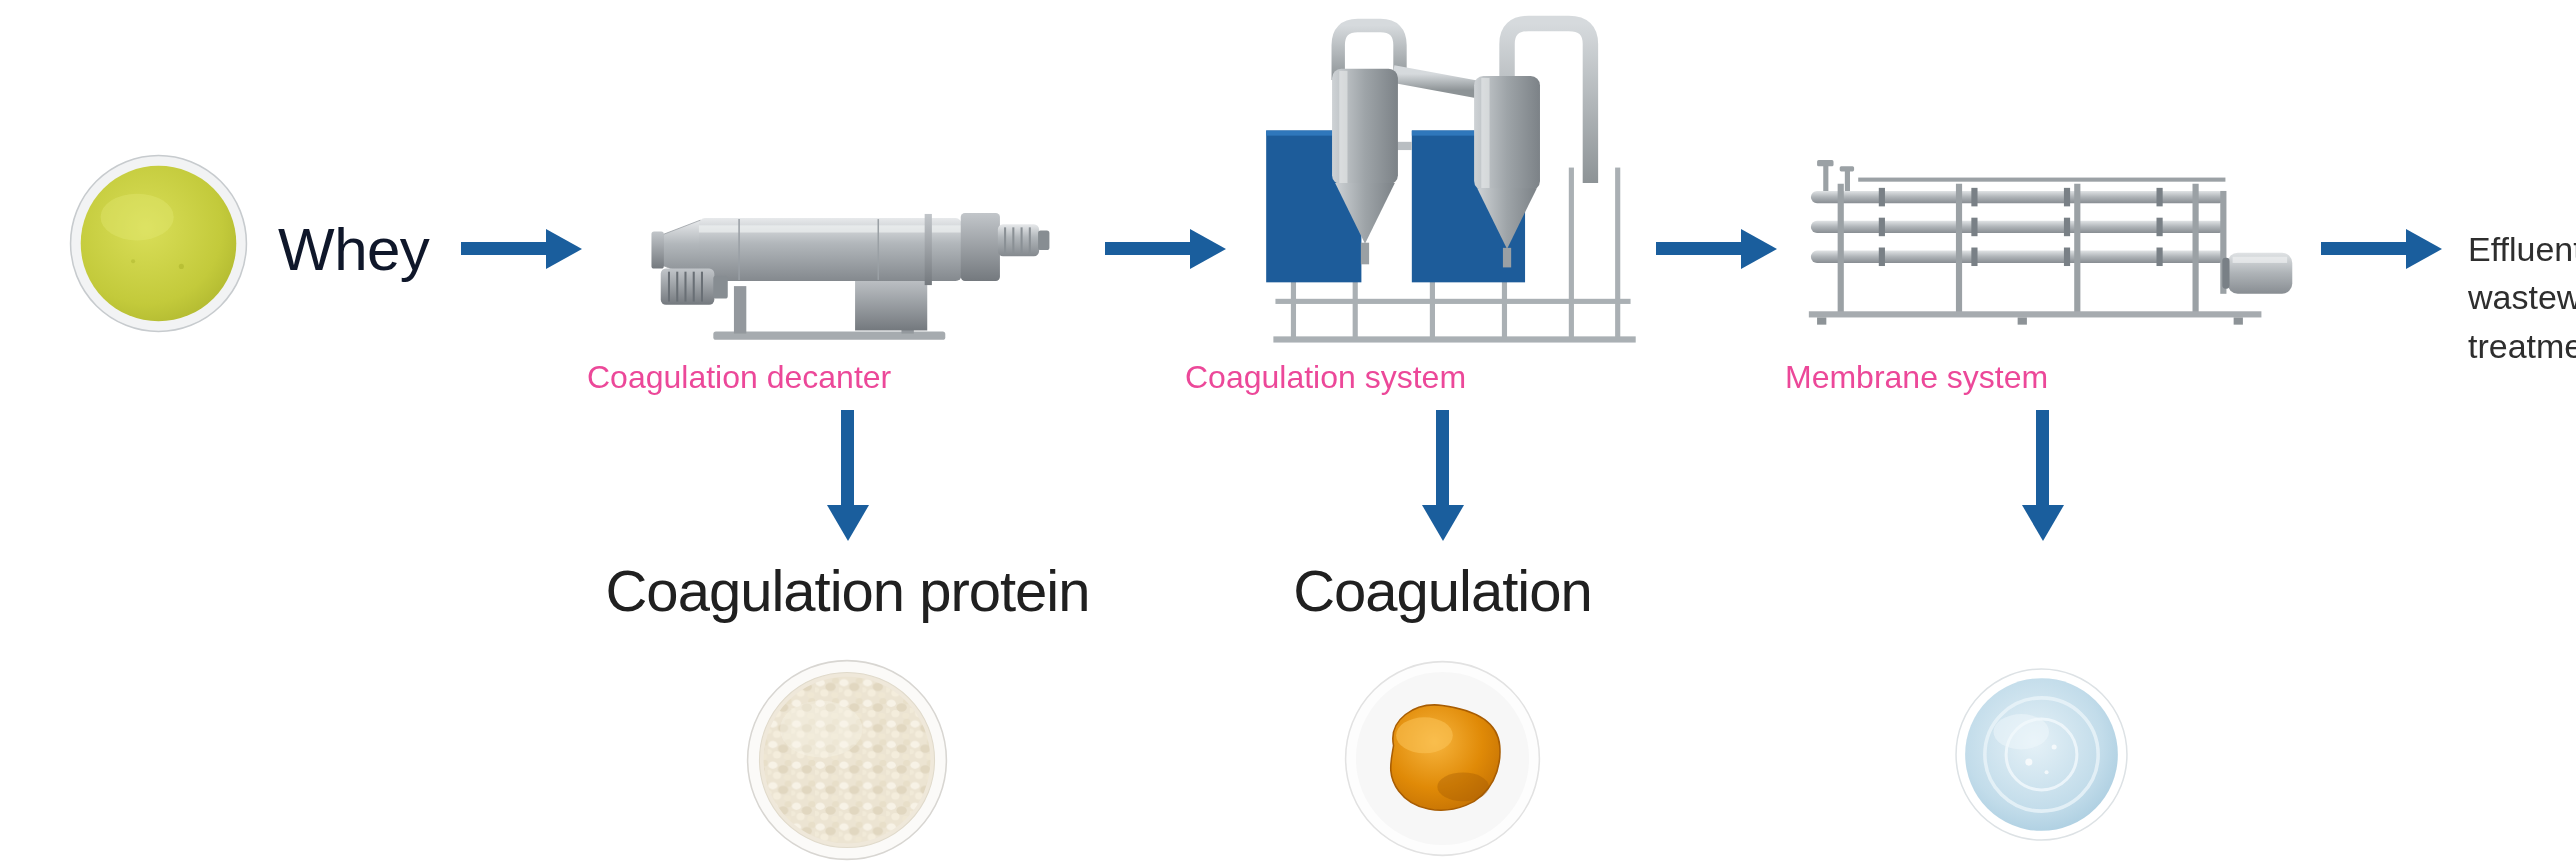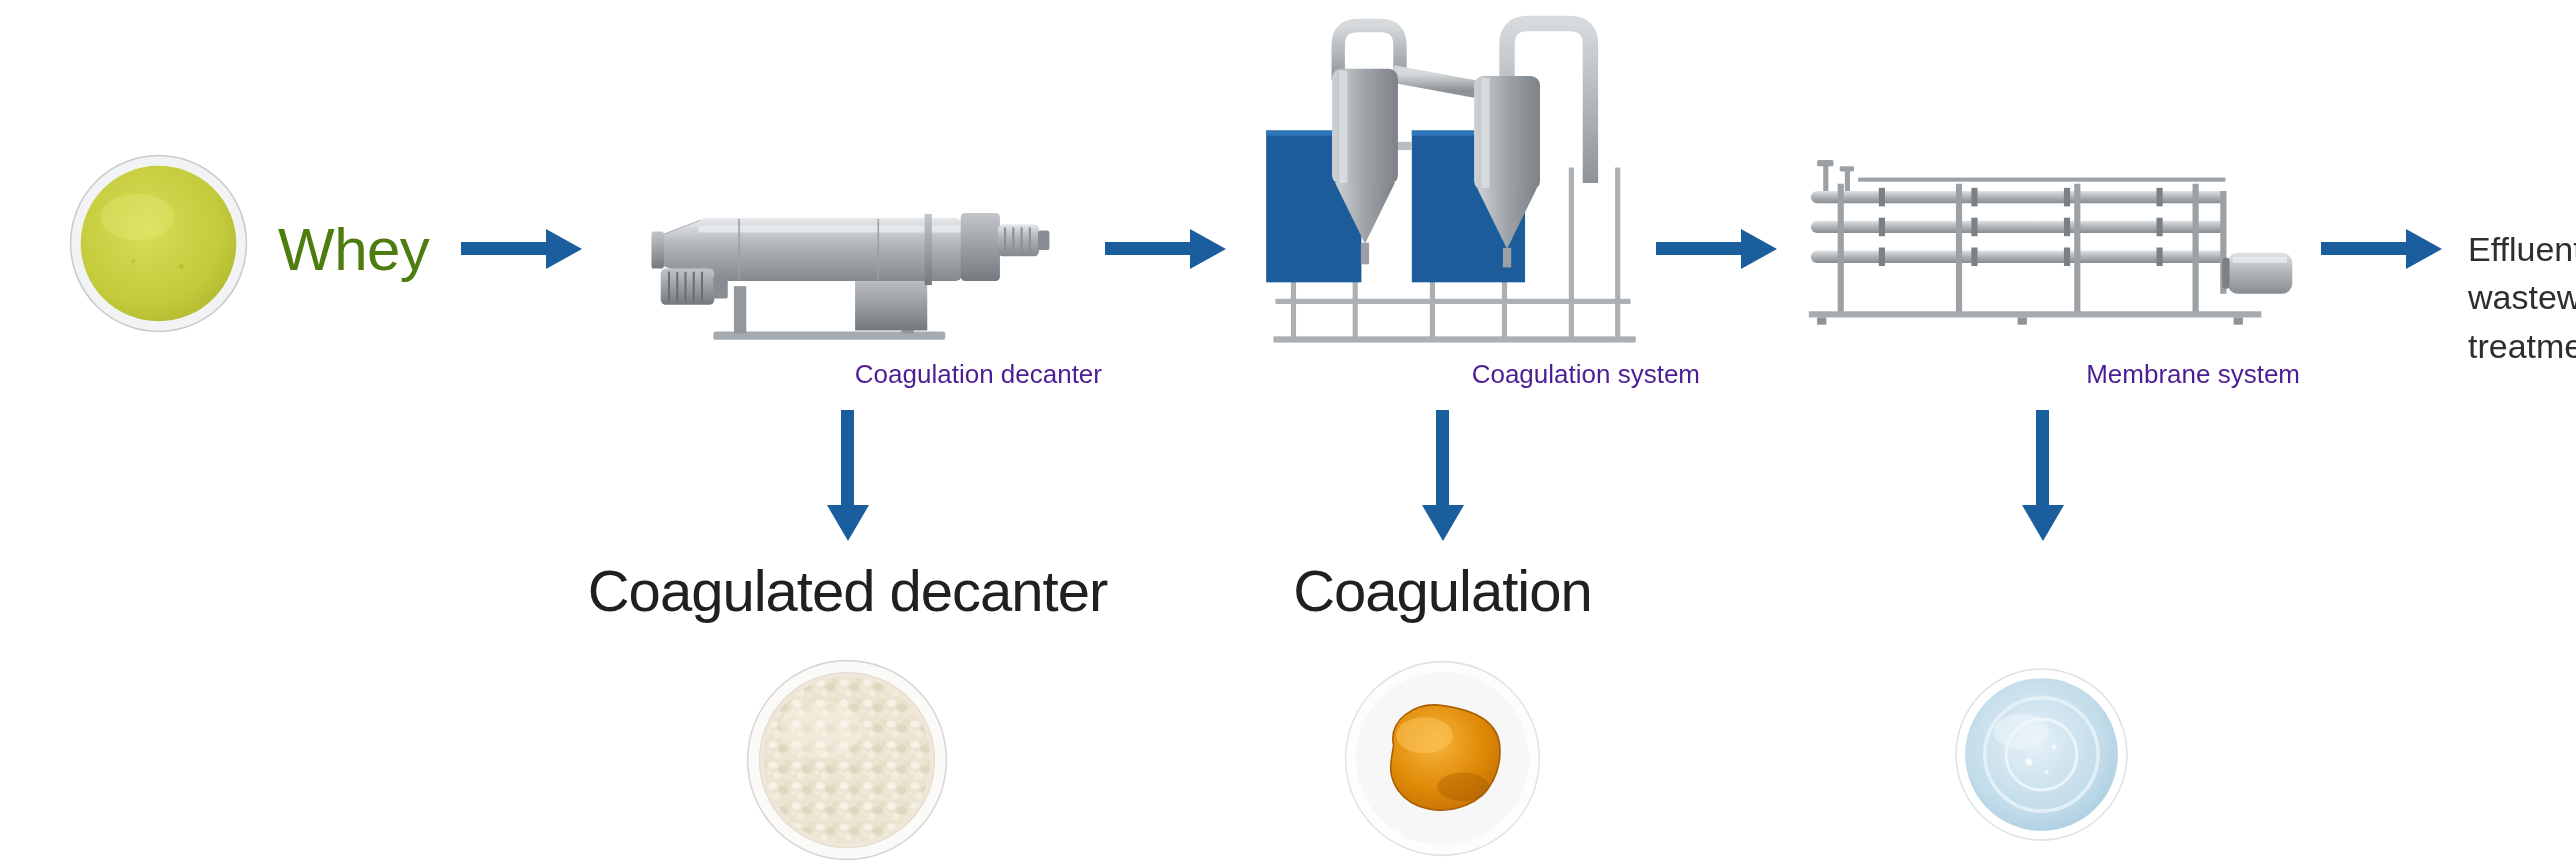--- a/index.html
+++ b/index.html
@@ -46,29 +46,29 @@
     width: 0; height: 0;
     border-top: 36px solid var(--arrow-blue, #1a5e9d);
     border-left: 21.6px solid transparent;
     border-right: 21.6px solid transparent;
   }
 
   
   .whey-label {
     position: absolute;
     font-size: 60px;
-    color: #4d7c0f;
+    color: #0f172a;
     letter-spacing: -0.5px;
     white-space: nowrap;
   }
   .machine-label {
     position: absolute;
-    font-size: 26px;
-    color: #4c1d95;
-    text-align: right;
+    font-size: 32px;
+    color: #ec4899;
+    text-align: left;
     white-space: nowrap;
   }
   .product-label {
     position: absolute;
     font-size: 58px;
     color: #202020;
     text-align: center;
     letter-spacing: -1px;
     white-space: nowrap;
   }
@@ -298,21 +298,21 @@
   </div>
   <div class="arrow-down" style="left:1421px;top:410px;">
     <div class="shaft"></div>
     <div class="head"></div>
   </div>
   <div class="arrow-down" style="left:2021px;top:410px;">
     <div class="shaft"></div>
     <div class="head"></div>
   </div>
 
-  <div class="product-label" style="left:564px;top:557px;width:567px;">Coagulated decanter</div>
+  <div class="product-label" style="left:564px;top:557px;width:567px;">Coagulation protein</div>
   <div class="product-label" style="left:1159px;top:557px;width:567px;">Coagulation</div>
 
   <div class="abs" style="left:744px;top:657px;width:206px;height:206px;">
     <svg viewBox="0 0 400 400" width="206" height="206">
       <defs>
         <pattern id="curds" width="46" height="40" patternUnits="userSpaceOnUse">
           <rect width="46" height="40" fill="#ece4d2"></rect>
           <ellipse cx="10" cy="10" rx="9" ry="7" fill="#f7f2e6"></ellipse>
           <ellipse cx="30" cy="18" rx="10" ry="8" fill="#e1d7c0"></ellipse>
           <ellipse cx="18" cy="30" rx="8" ry="7" fill="#f4eddc"></ellipse>

